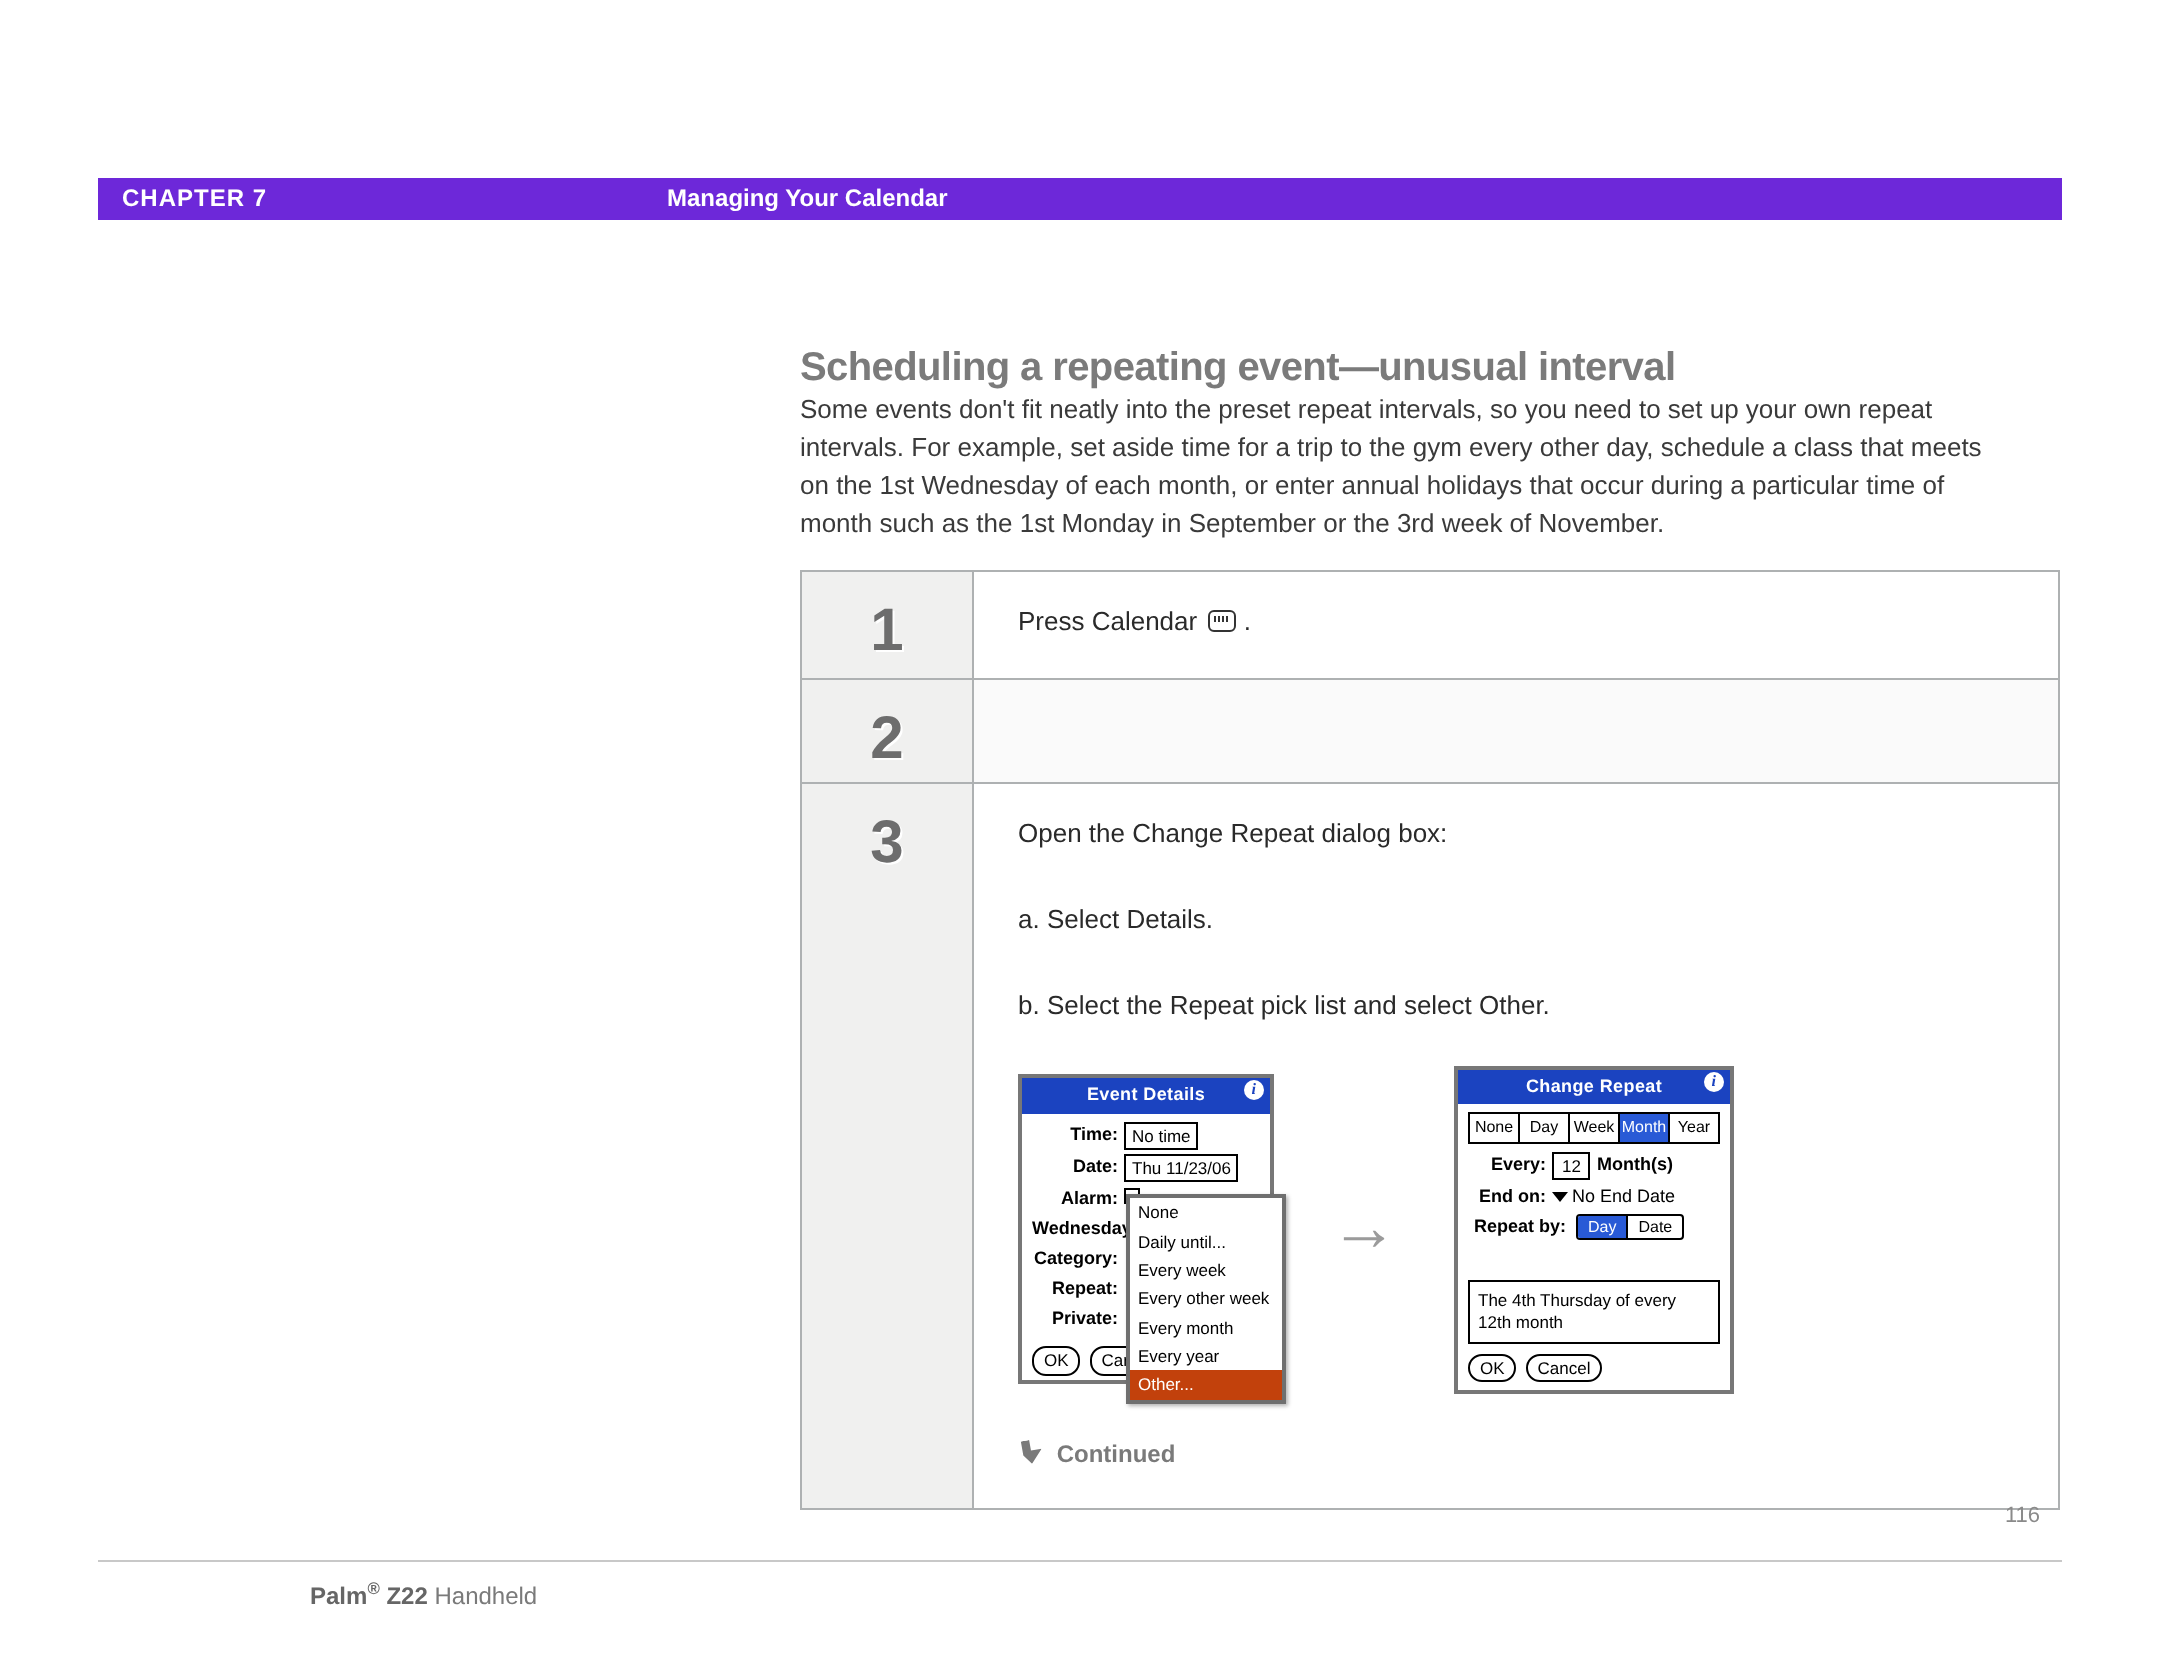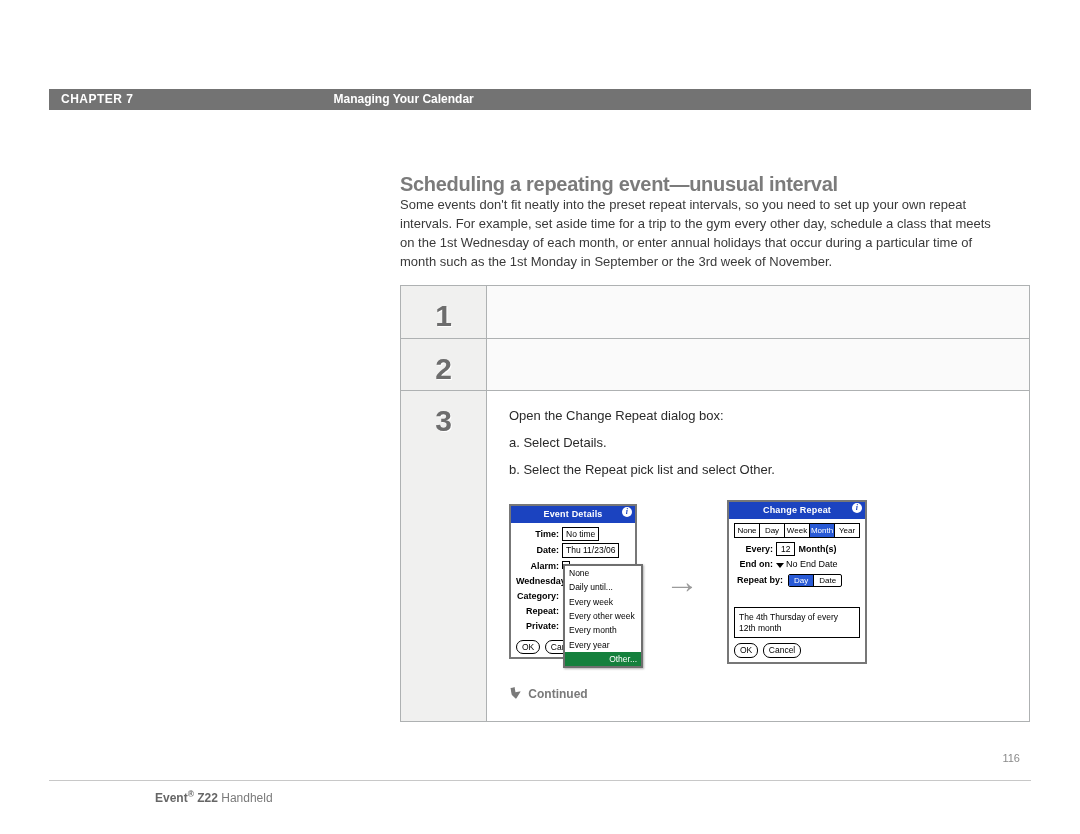--- a/index.html
+++ b/index.html
@@ -10,21 +10,21 @@
     font-family: Arial, Helvetica, sans-serif;
     color: #333;
     font-size: 13px;
     line-height: 1.45;
     position: relative;
   }
   .header-bar {
     position: absolute;
     left: 49px; right: 49px; top: 89px;
     height: 21px;
-    background: #737373;
+    background: #6d28d9;
     color: #fff;
     display: flex;
     align-items: center;
     font-weight: bold;
     font-size: 12px;
   }
   .header-chapter { margin-left: 12px; letter-spacing: 0.5px; }
   .header-title   { margin-left: 200px; }
 
   .section-title {
@@ -68,21 +68,21 @@
     text-shadow: 1px 1px 0 #fff;
     border-right: 1px solid #aeb1b2;
     background: #f0f0ef;
   }
   .step-body {
     flex: 1;
     padding: 16px 22px 18px 22px;
     background: #ffffff;
     color: #2a2a2a;
   }
-  .step-body .sub { margin-top: 8px; }
+  .step-body .sub { margin-top: 24px; }
   .calendar-icon {
     display: inline-block;
     width: 14px; height: 11px;
     vertical-align: -1px;
     margin-left: 2px;
     border: 1px solid #333;
     border-radius: 3px;
     position: relative;
     background: #fff;
   }
@@ -133,21 +133,21 @@
   .palm-dropdown {
     position: absolute;
     left: 52px; top: 58px;
     width: 80px;
     border: 2px solid #6f6f6f;
     background: #fff;
     font-size: 8.5px;
     box-shadow: 1px 1px 2px rgba(0,0,0,.3);
   }
   .palm-dd-item { padding: 1px 4px; white-space: nowrap; }
-  .palm-dd-item.sel { background: #15803d; color: #fff; text-align: right; }
+  .palm-dd-item.sel { background: #c2410c; color: #fff; }
 
   .tabs { display:flex; border:1px solid #000; margin: 0 0 4px 0; }
   .tab  { flex:1; text-align:center; font-size:8px; padding:1px 0; border-right:1px solid #000; }
   .tab:last-child { border-right:none; }
   .tab.sel { background:#295ad6; color:#fff; }
 
   .crbox { border:1px solid #000; padding:4px; margin-top:20px; font-size:8.5px; line-height:1.25; }
   .seg { display:inline-flex; border:1px solid #000; border-radius:2px; overflow:hidden; vertical-align:middle; margin-left:2px;}
   .seg span { padding:0 5px; font-size:8px; border-right:1px solid #000;}
   .seg span:last-child{border-right:none;}
@@ -201,20 +201,25 @@
   <span class="header-title">Managing Your Calendar</span>
 </div>
 
 <h2 class="section-title">Scheduling a repeating event—unusual interval</h2>
 <p class="intro-para">Some events don't fit neatly into the preset repeat intervals, so you need to set up your own repeat intervals. For example, set aside time for a trip to the gym every other day, schedule a class that meets on the 1st Wednesday of each month, or enter annual holidays that occur during a particular time of month such as the 1st Monday in September or the 3rd week of November.</p>
 
 <div class="steps-frame">
 
   <div class="step-row">
     <div class="step-num">1</div>
+    <div class="step-body">
+      <span>Press Calendar </span>
+      <span class="calendar-icon"></span>
+      <span>.</span>
+    </div>
   </div>
 
   <div class="step-row">
     <div class="step-num">2</div>
   </div>
 
   <div class="step-row">
     <div class="step-num">3</div>
     <div class="step-body">
       <div>Open the Change Repeat dialog box:</div>
@@ -316,16 +321,16 @@
         <span class="continued-arrow"></span>
         <span>Continued</span>
       </div>
     </div>
   </div>
 
 </div>
 
 <div class="footer-rule"></div>
 <div class="footer-left">
-  <b><span>Event</span><sup>®</sup> <span>Z22</span></b>
+  <b><span>Palm</span><sup>®</sup> <span>Z22</span></b>
   <span>Handheld</span>
 </div>
 <div class="footer-right">116</div>
 
 </body></html>

